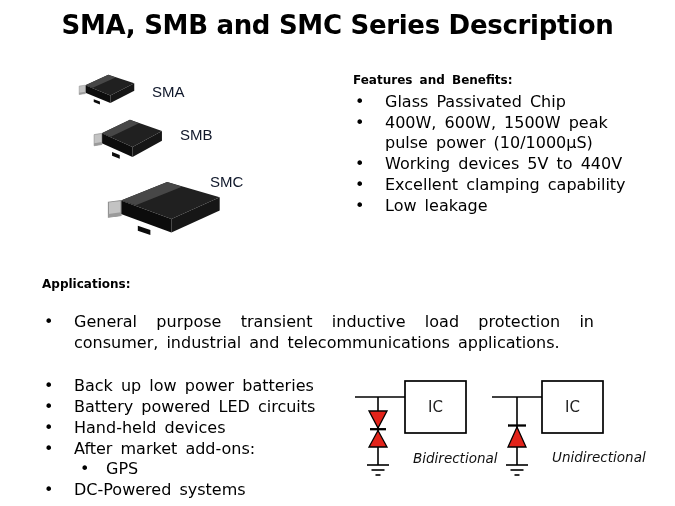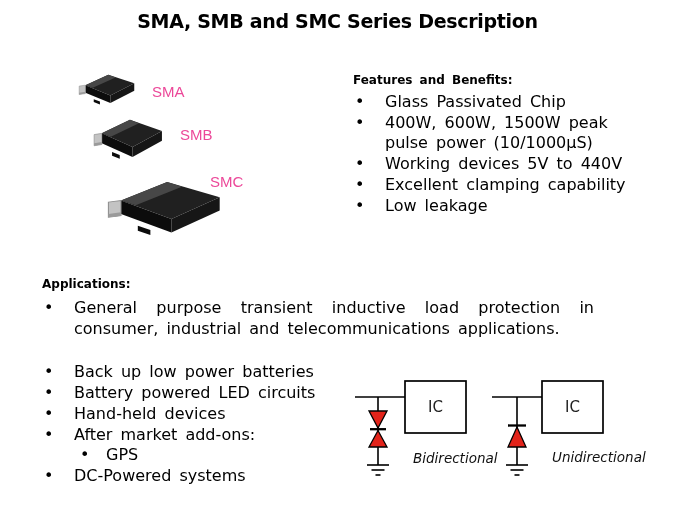--- a/index.html
+++ b/index.html
@@ -1,36 +1,36 @@
 <!DOCTYPE html>
 <html><head>
 <meta charset="utf-8">
 <style>
   html,body{margin:0;padding:0;background:#fff;}
   #slide{position:relative;width:675px;height:506px;background:#ffffff;overflow:hidden;
          font-family:"DejaVu Sans",sans-serif;color:#000;}
   .abs{position:absolute;}
   .title{top:10px;left:0;width:675px;text-align:center;font-weight:bold;
-         font-size:19px;letter-spacing:-0.3px;}
+         font-size:26px;letter-spacing:-0.3px;}
   ul{list-style:none;margin:0;padding:0;}
   li{position:relative;font-size:16px;line-height:20.7px;word-spacing:3px;}
   li.b{padding-left:32px;}
   li.b::before{content:"\2022";position:absolute;left:2px;top:0;}
   .features{left:353px;top:70px;width:292px;}
   .features h2, .apps h2{margin:0;font-size:12px;line-height:21px;font-weight:bold;
                           word-spacing:3px;}
   .features ul{margin-top:1px;}
   .apps{left:42px;top:274px;width:600px;}
-  .apps .intro{margin-top:3px;width:552px;}
+  .apps .intro{margin-top:17px;width:552px;}
   .apps .intro li{text-align:justify;width:520px;}
   .apps .list2{margin-top:23px;}
   .apps .sub{margin-left:36px;}
   .apps .sub li{padding-left:28px;}
   .apps .sub li::before{content:"\2022";position:absolute;left:2px;top:0;}
-  .pkg-label{font-family:"Liberation Sans","DejaVu Sans",sans-serif;font-size:15px;color:#ec4899;}
+  .pkg-label{font-family:"Liberation Sans","DejaVu Sans",sans-serif;font-size:15px;color:#0f172a;}
   svg{display:block;}
   .wire{stroke:#000;stroke-width:1.6;}
   .bar{stroke:#000;stroke-width:2.3;}
   .icbox{fill:#ffffff;stroke:#000;stroke-width:1.7;}
   .diode{stroke:#000;stroke-width:1.3;}
   .ic-text{font-family:"DejaVu Sans",sans-serif;font-size:15px;fill:#1d1d1d;text-anchor:middle;}
   .circ-label{font-family:"DejaVu Sans",sans-serif;font-size:13.5px;font-style:italic;fill:#101010;}
 </style>
 </head>
 <body>

